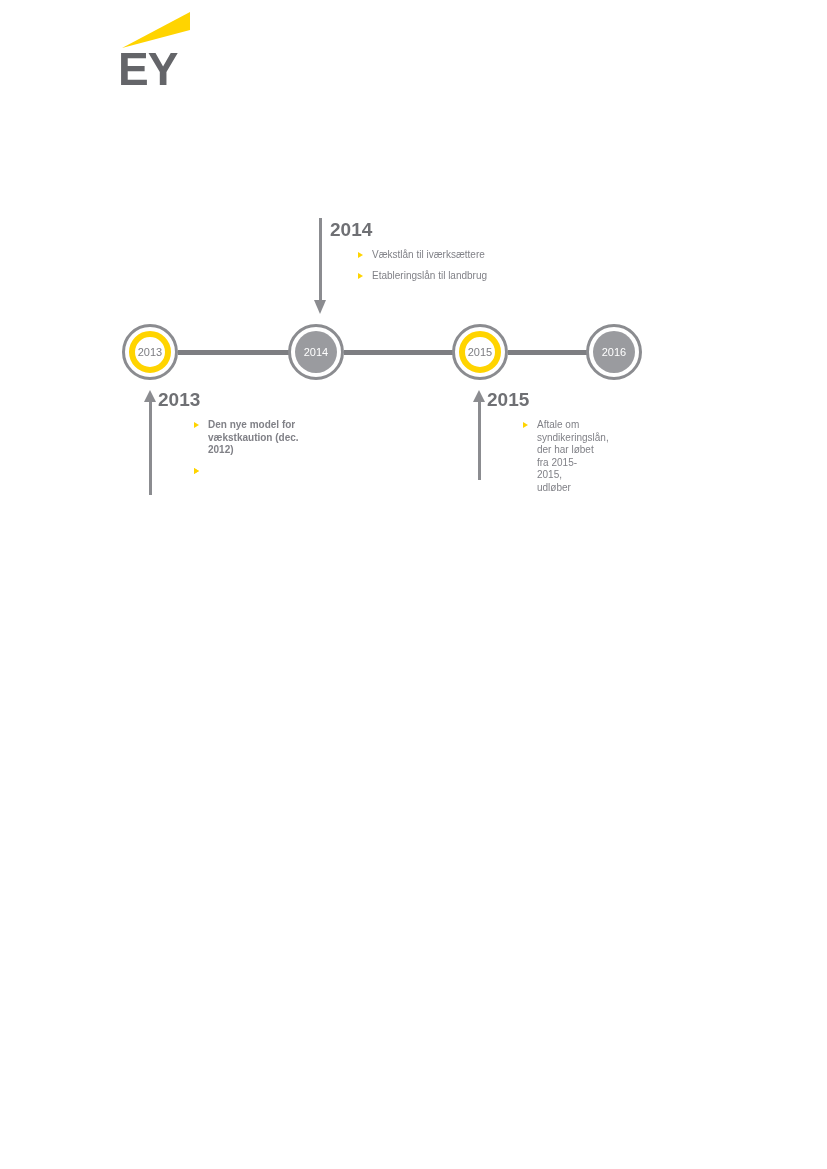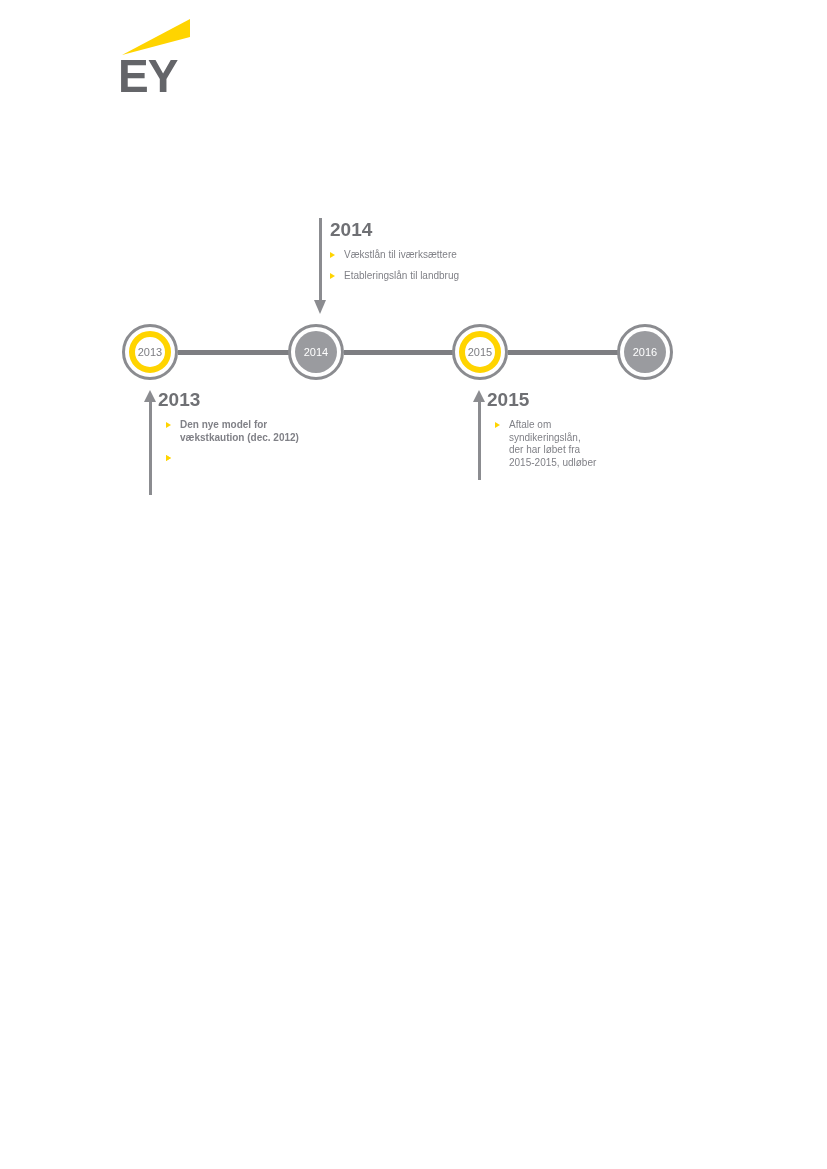--- a/index.html
+++ b/index.html
@@ -14,21 +14,21 @@
     position: relative;
     font-family: "Liberation Sans", sans-serif;
     -webkit-font-smoothing: antialiased;
     overflow: hidden;
   }
 
   
   .logo {
     position: absolute;
     left: 118px;
-    top: 15px;
+    top: 8px;
     width: 90px;
     height: 88px;
   }
   .logo-beam {
     position: absolute;
     left: 0;
     top: 0;
     width: 90px;
     height: 42px;
   }
@@ -115,20 +115,21 @@
     margin: 0;
     padding: 0;
   }
   .bullets li {
     position: relative;
     padding-left: 14px;
     font-size: 10px;
     line-height: 12.5px;
     color: #808187;
     margin-bottom: 8px;
+    margin-left: 28px;
   }
   .bullets li .tri {
     position: absolute;
     left: 0;
     top: 3px;
     width: 0;
     height: 0;
     border-top: 3.5px solid transparent;
     border-bottom: 3.5px solid transparent;
     border-left: 5px solid #ffd400;
@@ -202,21 +203,21 @@
 
   <div class="node highlight" style="left:122px;">
     <div class="node-inner">2013</div>
   </div>
   <div class="node plain" style="left:288px;">
     <div class="node-inner">2014</div>
   </div>
   <div class="node highlight" style="left:452px;">
     <div class="node-inner">2015</div>
   </div>
-  <div class="node plain" style="left:617px;">
+  <div class="node plain" style="left:586px;">
     <div class="node-inner">2016</div>
   </div>
 
   <div class="arrow-down">
     <div class="shaft"></div>
     <div class="head"></div>
   </div>
   <div class="callout" style="left:330px; top:219px; width:190px;">
     <div class="callout-head">2014</div>
     <ul class="bullets" style="margin-top:9px;">

